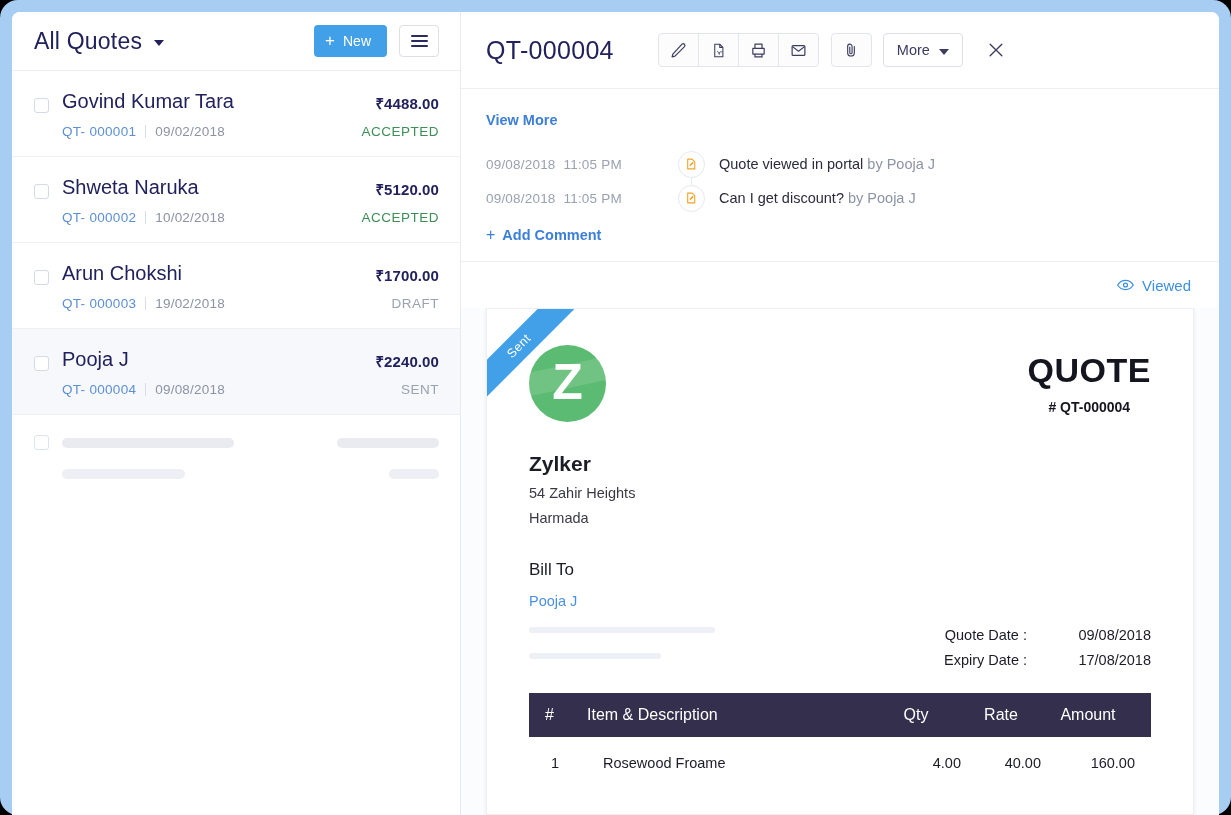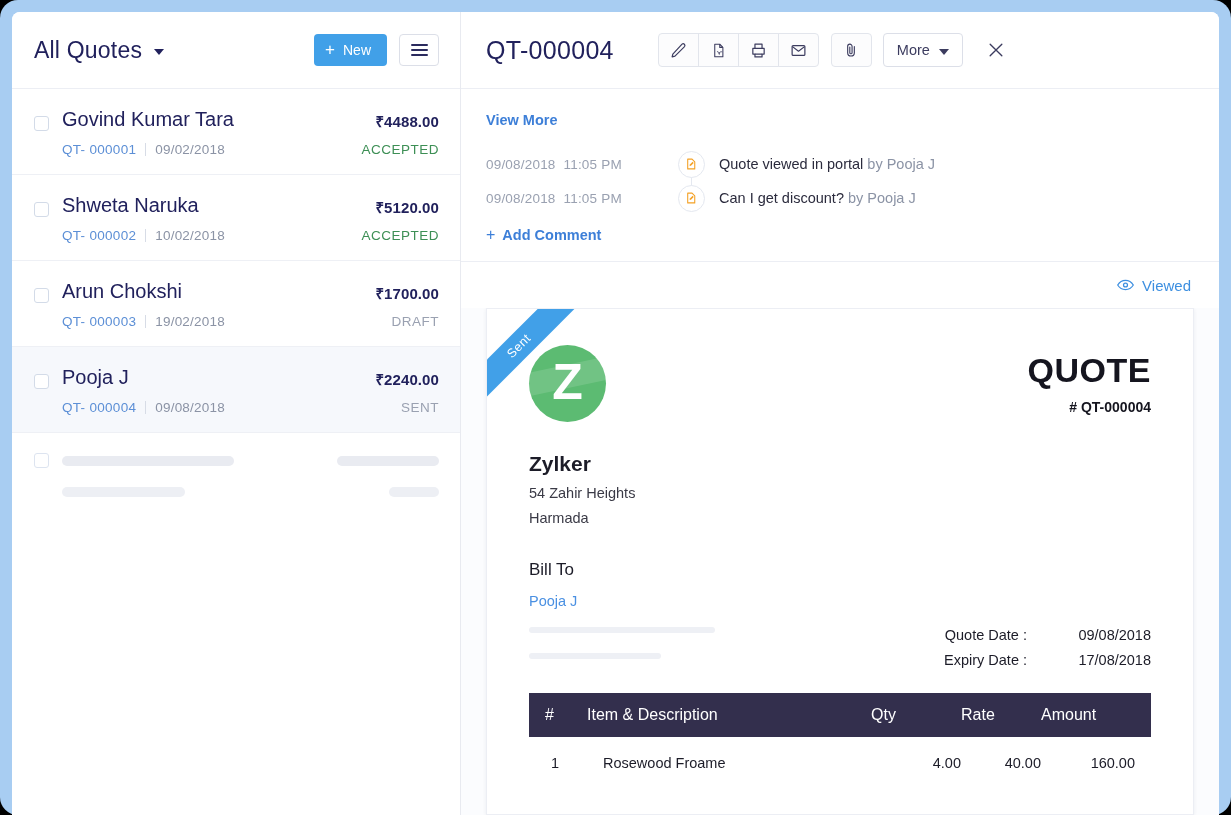--- a/index.html
+++ b/index.html
@@ -31,21 +31,21 @@
 
   
   .left {
     width: 449px;
     height: 100%;
     background: #ffffff;
     border-right: 1px solid #e8eaf0;
     flex: 0 0 449px;
   }
   .left-head {
-    height: 77px;
+    height: 59px;
     display: flex;
     align-items: center;
     padding: 0 21px 0 22px;
     border-bottom: 1px solid #eceef4;
   }
   .list-title {
     font-size: 23px;
     color: #21215c;
     font-weight: 400;
     letter-spacing: .2px;
@@ -406,21 +406,21 @@
     margin-top: 30px;
     font-size: 21px;
     font-weight: 700;
     color: #1c1c28;
   }
   .addr-line {
     margin-top: 9px;
     font-size: 14.5px;
     color: #3a3a46;
   }
-  .doc-right { margin-left: auto; text-align: right; padding-top: 6px; }
+  .doc-right { margin-left: auto; text-align: center; padding-top: 6px; }
   .quote-word {
     font-size: 34px;
     font-weight: 700;
     color: #15151f;
     letter-spacing: .5px;
   }
   .quote-num {
     margin-top: 9px;
     font-size: 14px;
     font-weight: 700;
@@ -463,21 +463,21 @@
     width: 100%;
     border-collapse: collapse;
     table-layout: fixed;
   }
   .items-table thead th {
     background: #332f4d;
     color: #ffffff;
     font-size: 16px;
     font-weight: 400;
     padding: 13px 0;
-    text-align: left;
+    text-align: center;
   }
   .items-table thead th.c-hash { text-align: left;  padding-left: 16px; width: 58px; }
   .items-table thead th.c-desc { text-align: left;  width: auto; }
   .items-table thead th.c-qty  { width: 90px; }
   .items-table thead th.c-rate { width: 80px; }
   .items-table thead th.c-amt  { width: 110px; padding-right: 16px; }
   .items-table tbody td {
     font-size: 14.5px;
     color: #1c1c28;
     padding: 18px 0;

